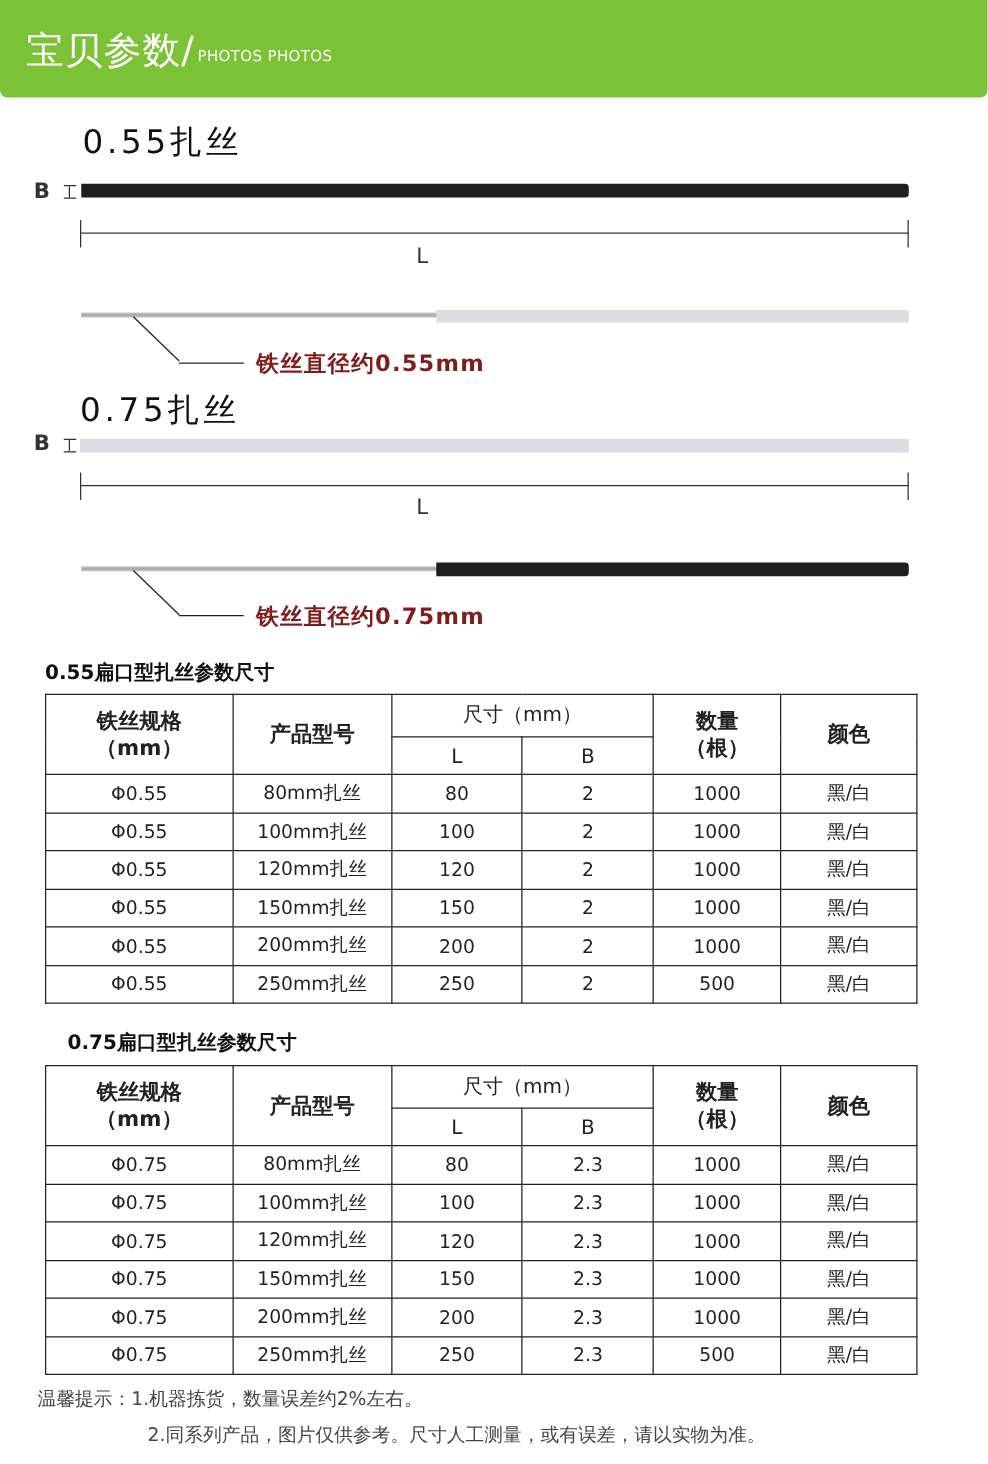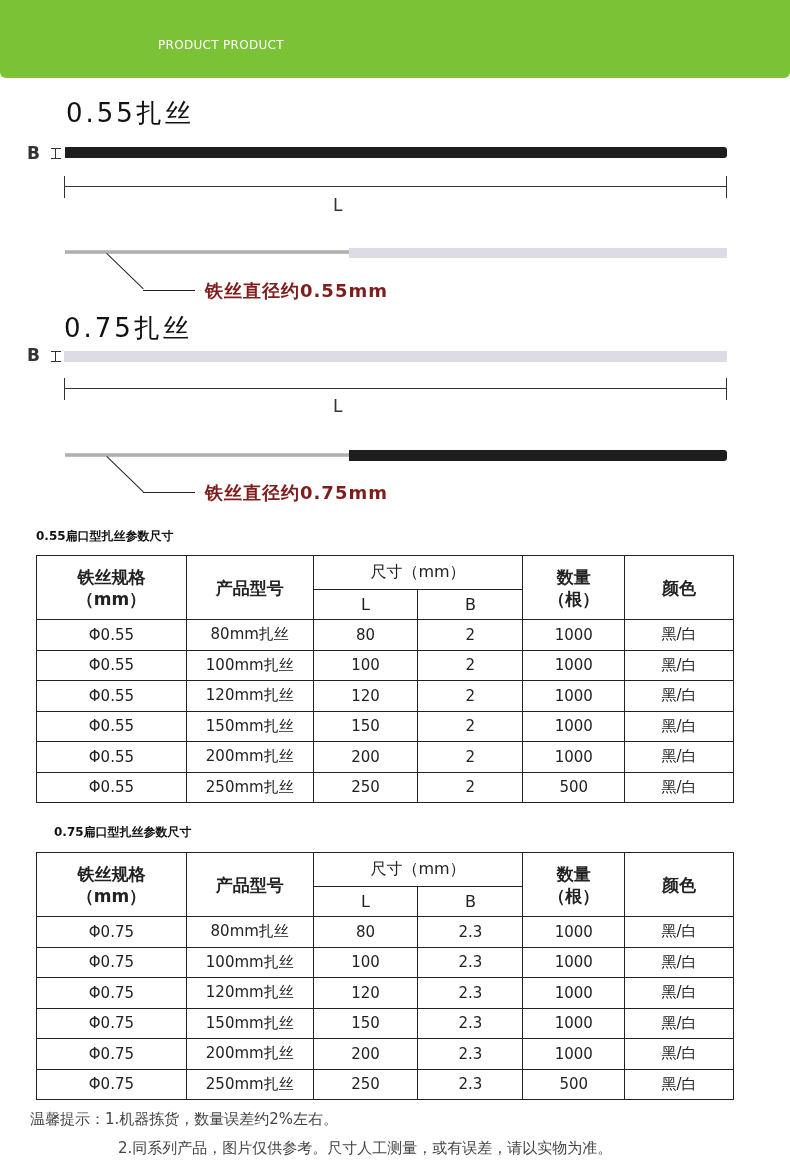--- a/index.html
+++ b/index.html
@@ -13,32 +13,33 @@
     .blabel { position:absolute; font-size:17px; color:#333; font-weight:bold; }
     .bmark { position:absolute; width:10px; height:11px; border-top:1px solid #333; border-bottom:1px solid #333; }
     .bmark::after { content:""; position:absolute; left:4px; top:0; width:1px; height:9px; background:#333; }
     .strip { position:absolute; }
     .dimline { position:absolute; height:1px; background:#333; }
     .dimtick { position:absolute; width:1px; height:22px; background:#333; }
     .llabel { position:absolute; font-size:17px; color:#333; }
     .wire { position:absolute; height:4px; background:linear-gradient(#c9c9c9,#a9a9a9,#c4c4c4); }
     .leader { position:absolute; height:1px; background:#222; transform-origin:0 0; }
     .orange { position:absolute; font-size:18px; color:#7f1d1d; letter-spacing:1px;font-weight:bold; }
-    .sec-title { position:absolute; font-size:12px; font-weight:bold; color:#111; }
+    .sec-title { position:absolute; font-size:16px; font-weight:bold; color:#111; }
     table.spec { position:absolute; left:36px; border-collapse:collapse; width:698px; }
     table.spec td, table.spec th { border:1px solid #222; text-align:center; font-size:15px; font-weight:normal; color:#222; }
     table.spec th.bold { font-weight:bold; font-size:17px; line-height:22px; }
     table.spec tr.row td { height:30.5px; }
     .note { position:absolute; font-size:15px; color:#444; }
   </style>
 </head>
 <body>
 
 <div class="banner">
-  <span class="en">PRODUCT PRODUCT</span>
+  <span class="cn">宝贝参数/</span>
+  <span class="en">PHOTOS PHOTOS</span>
 </div>
 
 <div>
   <div class="title-big" style="left:66px;top:96px;">0.55扎丝</div>
   <div class="blabel" style="left:27px;top:143px;">B</div>
   <div class="bmark" style="left:51px;top:148px;"></div>
   <div class="strip" style="left:65px;top:147px;width:662px;height:11px;background:#1e1e1e;border-radius:0 3px 3px 0;"></div>
   <div class="dimtick" style="left:64px;top:176px;"></div>
   <div class="dimline" style="left:64px;top:186px;width:663px;"></div>
   <div class="dimtick" style="left:726px;top:176px;"></div>

